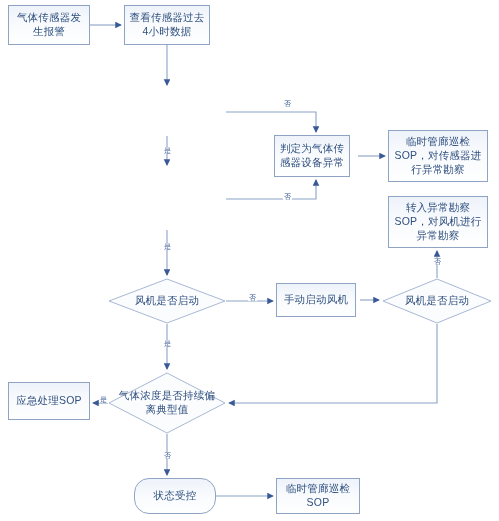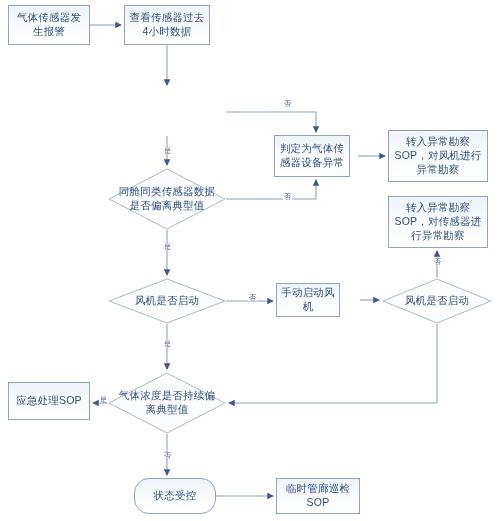--- a/index.html
+++ b/index.html
@@ -116,47 +116,41 @@
 
   <div class="node proc" style="left:8px;top:5px;width:82px;height:40px;">
     <span>气体传感器发生报警</span>
   </div>
 
   <div class="node proc" style="left:124px;top:5px;width:86px;height:40px;text-align:center;">
     <span>查看传感器过去4小时数据</span>
   </div>
 
 
-  <div class="node dec" style="left:108px;top:168px;width:118px;height:62px;">
-    <svg class="dec-shape" viewBox="0 0 118 62" preserveAspectRatio="none">
-      <polygon points="59,1 117,31 59,61 1,31" fill="#fbfcfe" stroke="#a8b8d4" stroke-width="1"></polygon>
-    </svg>
-    <span class="dec-label">同舱同类传感器数据是否偏离典型值</span>
-  </div>
 
   <div class="node proc" style="left:274px;top:135px;width:76px;height:42px;">
     <span>判定为气体传感器设备异常</span>
   </div>
 
   <div class="node proc" style="left:388px;top:130px;width:100px;height:52px;">
-    <span>转入异常勘察SOP，对风机进行异常勘察</span>
+    <span>临时管廊巡检SOP，对传感器进行异常勘察</span>
   </div>
 
   <div class="node proc" style="left:388px;top:196px;width:100px;height:52px;">
-    <span>转入异常勘察SOP，对传感器进行异常勘察</span>
+    <span>转入异常勘察SOP，对风机进行异常勘察</span>
   </div>
 
   <div class="node dec" style="left:108px;top:278px;width:118px;height:46px;">
     <svg class="dec-shape" viewBox="0 0 118 46" preserveAspectRatio="none">
       <polygon points="59,1 117,23 59,45 1,23" fill="#fbfcfe" stroke="#a8b8d4" stroke-width="1"></polygon>
     </svg>
     <span class="dec-label">风机是否启动</span>
   </div>
 
-  <div class="node proc" style="left:276px;top:283px;width:64px;height:34px;">
+  <div class="node proc" style="left:276px;top:283px;width:80px;height:34px;">
     <span>手动启动风机</span>
   </div>
 
   <div class="node dec" style="left:382px;top:278px;width:110px;height:46px;">
     <svg class="dec-shape" viewBox="0 0 110 46" preserveAspectRatio="none">
       <polygon points="55,1 109,23 55,45 1,23" fill="#fbfcfe" stroke="#a8b8d4" stroke-width="1"></polygon>
     </svg>
     <span class="dec-label">风机是否启动</span>
   </div>
 

